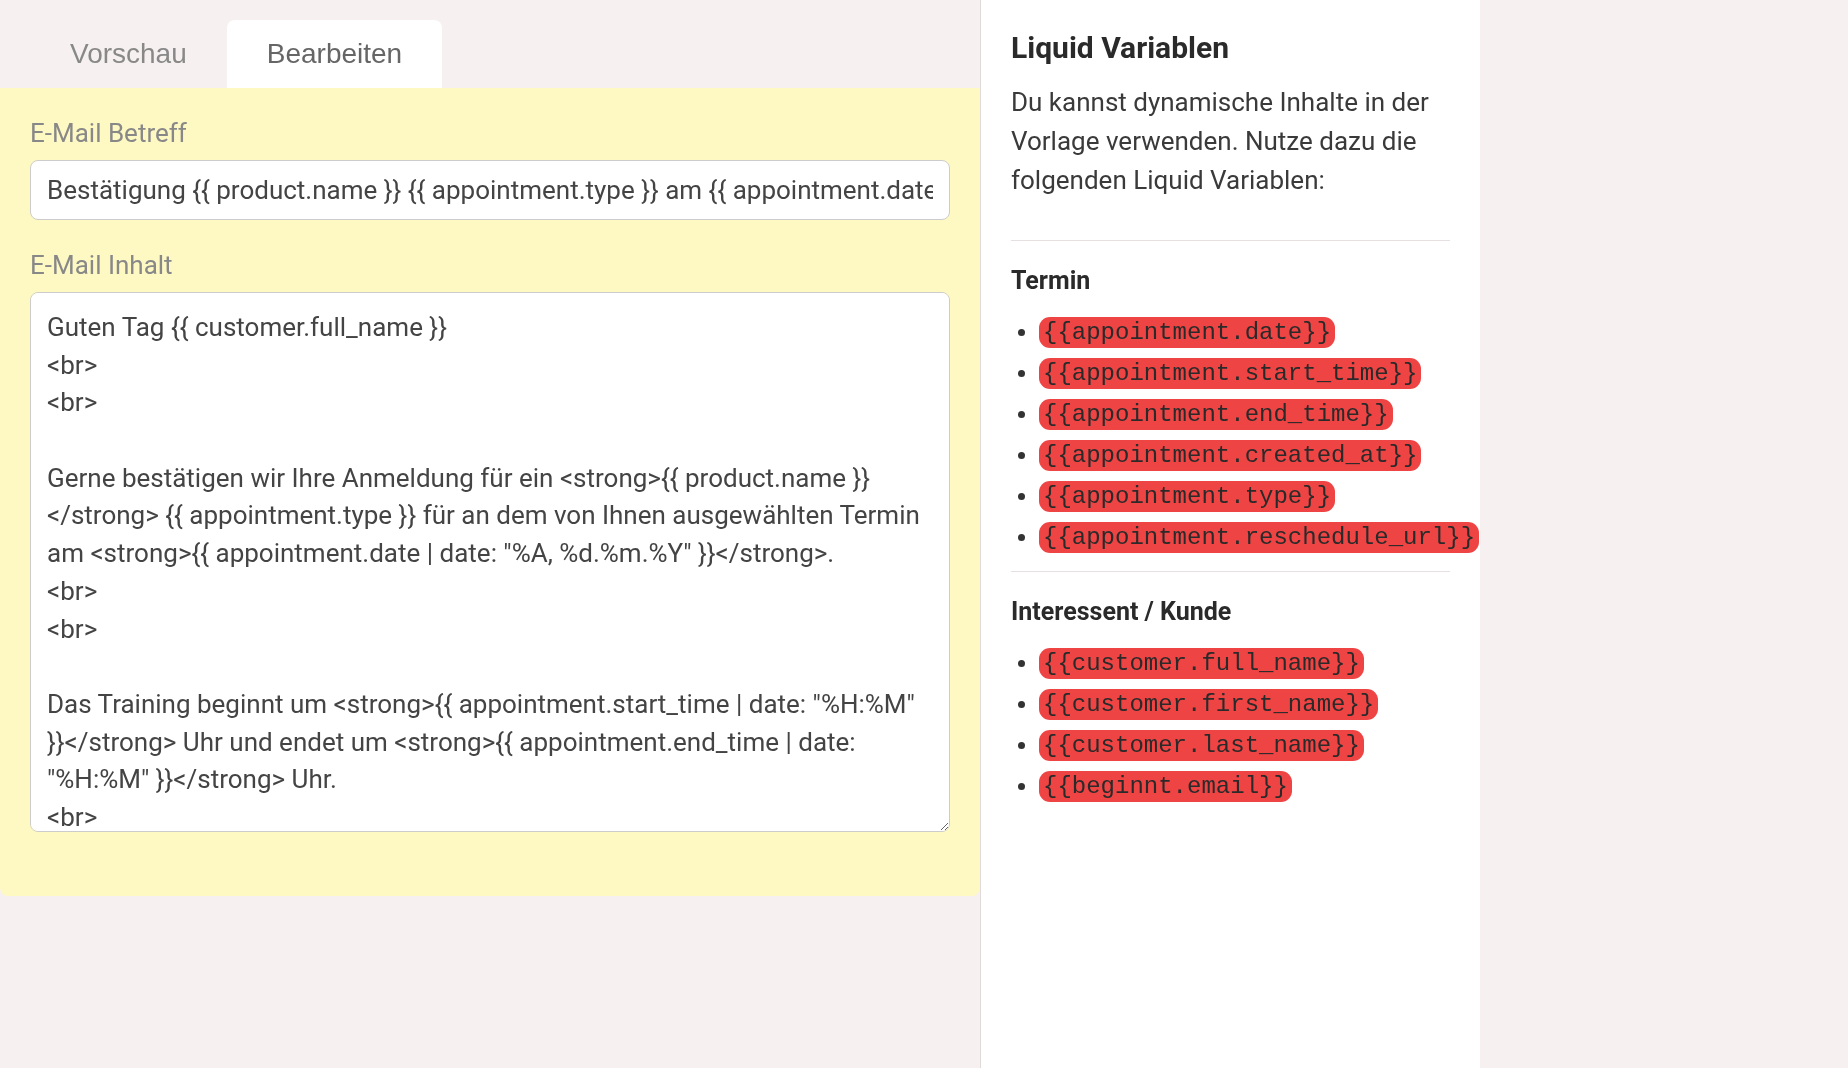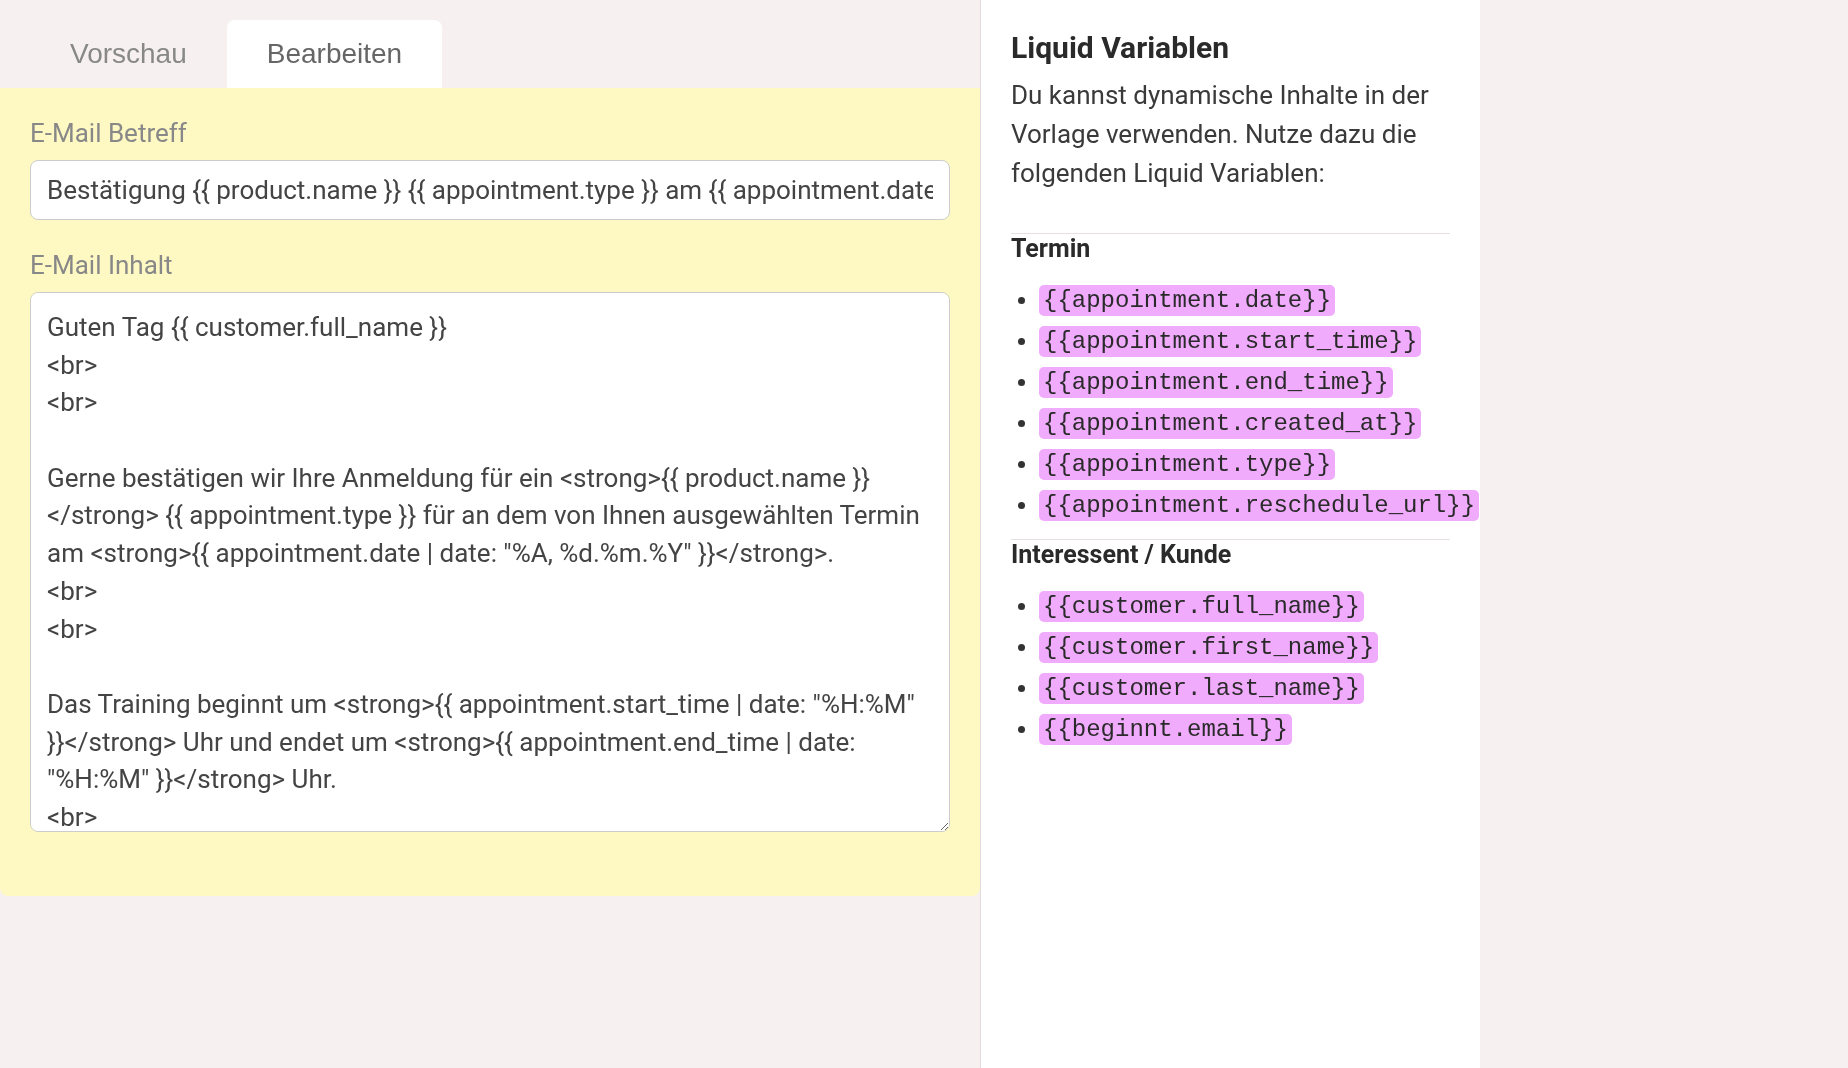--- a/index.html
+++ b/index.html
@@ -73,51 +73,52 @@
     }
     .right-panel {
       width: 500px;
       background: #fff;
       border-left: 1px solid #e0dada;
       padding: 30px;
       overflow-y: auto;
     }
     .right-panel h2 {
       font-size: 30px;
-      margin-bottom: 11px;
+      margin-bottom: 18px;
       color: #2a2a2a;
     }
     .right-panel p {
       font-size: 26px;
       color: #3a3a3a;
       line-height: 1.5;
       margin-bottom: 40px;
     }
     .var-section {
       border-top: 1px solid #e6e0e0;
+      padding-top: 25px;
       margin-bottom: 20px;
     }
     .var-section h3 {
       font-size: 25px;
       margin-bottom: 22px;
       color: #2a2a2a;
     }
     .var-section ul {
       list-style: disc;
       padding-left: 28px;
     }
     .var-section li {
       margin-bottom: 12px;
       font-size: 24px;
     }
     .var-section code {
       font-family: "SFMono-Regular", Consolas, "Courier New", monospace;
-      background: #f0abfc;
+      background: #ef4444;
       padding: 2px 4px;
-      border-radius: 5px;
+      border-radius: 11px;
       font-size: 24px;
       color: #2a2a2a;
     }
   </style>
 </head>
 <body>
 
 <div class="left-panel">
   <div class="tabs">
     <button class="tab">Vorschau</button>

